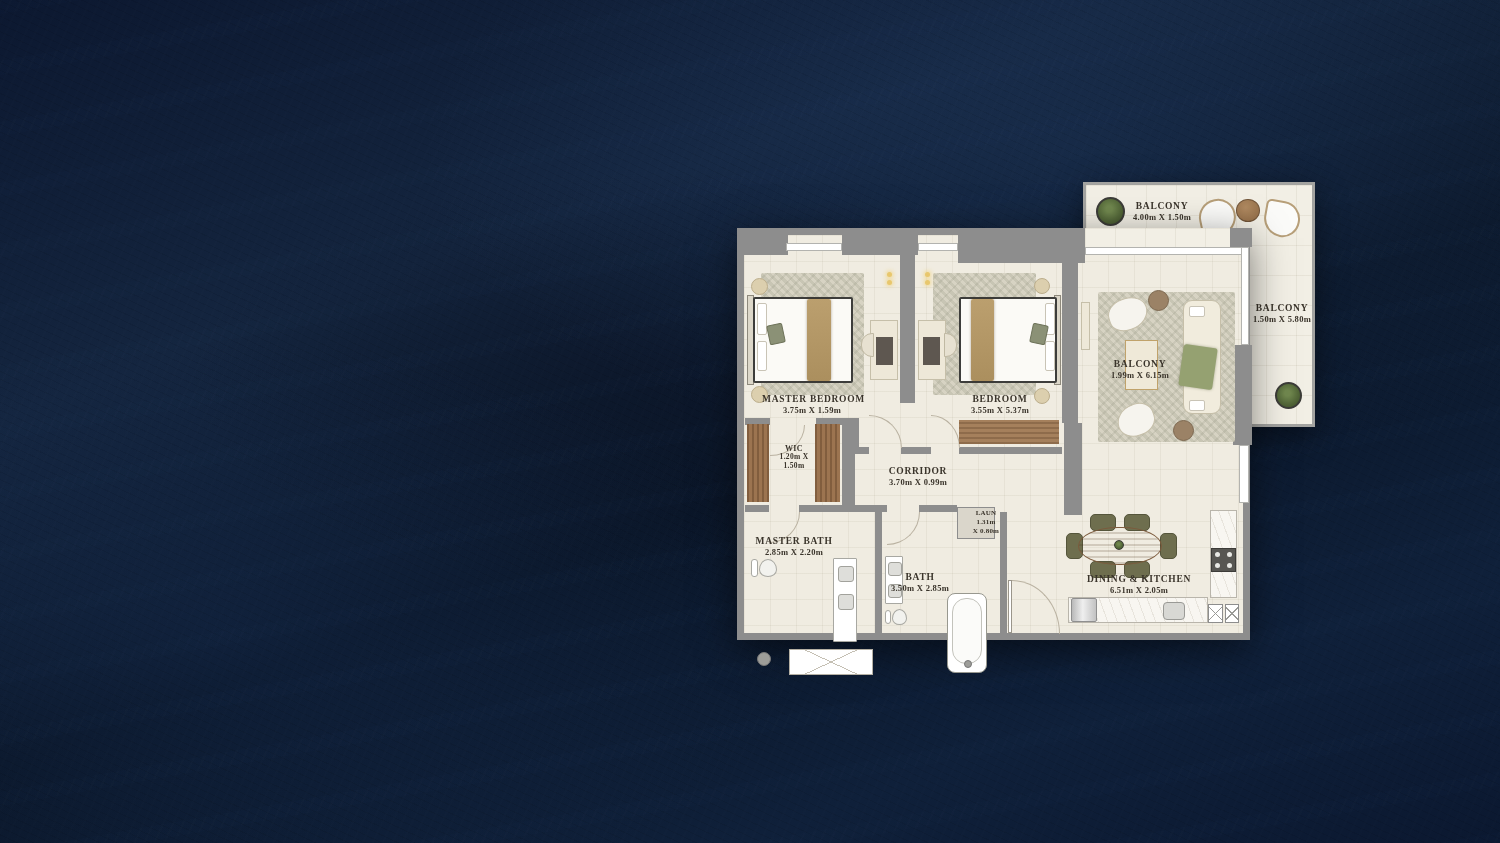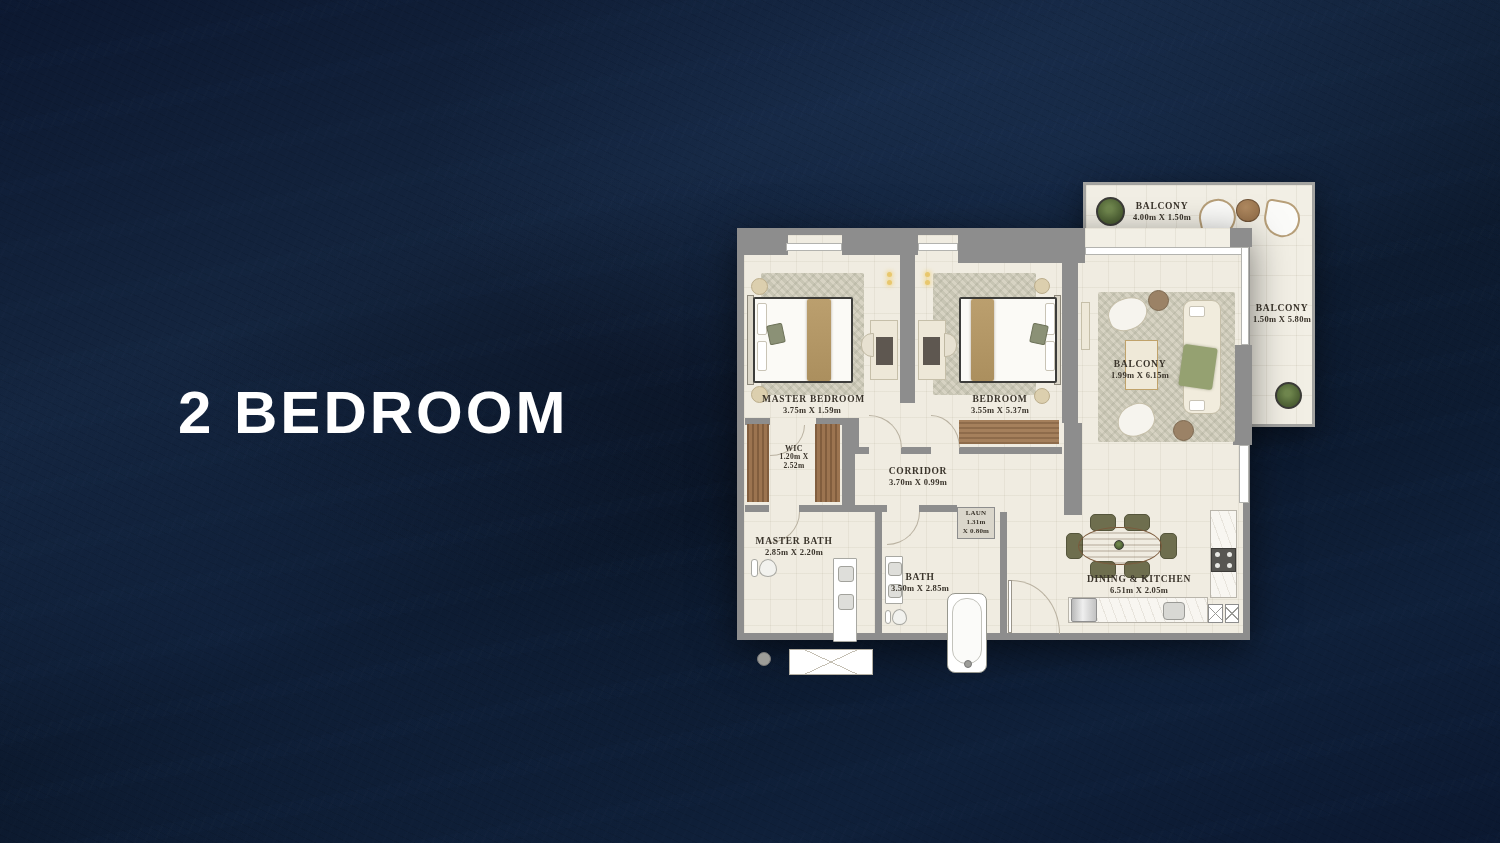--- a/index.html
+++ b/index.html
@@ -96,21 +96,20 @@
   .rl-s .rname{font-size:8px;letter-spacing:.4px;}
   .rl-s .rdims{font-size:7.5px;}
   .laun-lbl{font-size:7px;font-weight:700;line-height:1.3;letter-spacing:.2px;}
 </style>
 </head>
 <body>
 
 <div class="stage">
   <div class="texture"></div>
 
-  <div class="title">2 BEDROOM</div>
 
   <div class="plan">
 
     <div class="abs balcony" style="left:348px;top:4px;width:232px;height:245px;">
       <div class="abs plant" style="left:10px;top:12px;width:29px;height:29px;"></div>
       <div class="rl" style="left:16px;top:16px;width:120px;">
         <div class="rname">BALCONY</div>
         <div class="rdims">4.00m X 1.50m</div>
       </div>
       <div class="abs lounge" style="left:113px;top:14px;width:33px;height:33px;transform:rotate(-12deg);"></div>
@@ -218,21 +217,21 @@
       <div class="rl" style="left:353px;top:131px;width:100px;">
         <div class="rname">BALCONY</div>
         <div class="rdims">1.99m X 6.15m</div>
       </div>
 
       <div class="abs wood" style="left:10px;top:196px;width:22px;height:78px;"></div>
       <div class="abs wood" style="left:78px;top:196px;width:25px;height:78px;"></div>
       <div class="rl rl-s" style="left:17px;top:216px;width:80px;">
         <div class="rname">WIC</div>
         <div class="rdims">1.20m X</div>
-        <div class="rdims">2.52m</div>
+        <div class="rdims">1.50m</div>
       </div>
 
       <div class="rl" style="left:131px;top:238px;width:100px;">
         <div class="rname">CORRIDOR</div>
         <div class="rdims">3.70m X 0.99m</div>
       </div>
 
       <div class="abs fixture" style="left:14px;top:331px;width:7px;height:18px;"></div>
       <div class="abs bowl" style="left:22px;top:331px;width:18px;height:18px;"></div>
       <div class="abs fixture" style="left:96px;top:330px;width:24px;height:84px;border-radius:1px;"></div>
@@ -252,21 +251,21 @@
       <div class="abs bowl" style="left:155px;top:381px;width:15px;height:16px;"></div>
       <div class="abs tub" style="left:210px;top:365px;width:40px;height:80px;"></div>
       <div class="abs tubinner" style="left:215px;top:370px;width:30px;height:66px;"></div>
       <div class="abs showerhead" style="left:227px;top:432px;width:6px;height:6px;"></div>
       <div class="rl" style="left:143px;top:344px;width:80px;">
         <div class="rname">BATH</div>
         <div class="rdims">3.50m X 2.85m</div>
       </div>
 
       <div class="abs laun-box" style="left:220px;top:279px;width:38px;height:32px;"></div>
-      <div class="rl laun-lbl" style="left:220px;top:281px;width:38px;">
+      <div class="rl laun-lbl" style="left:230px;top:281px;width:38px;">
         <div style="font-weight:700;">LAUN</div>
         <div>1.31m</div>
         <div>X 0.80m</div>
       </div>
 
       <div class="abs dchair" style="left:353px;top:286px;width:24px;height:15px;"></div>
       <div class="abs dchair" style="left:387px;top:286px;width:24px;height:15px;"></div>
       <div class="abs dchair" style="left:353px;top:333px;width:24px;height:15px;"></div>
       <div class="abs dchair" style="left:387px;top:333px;width:24px;height:15px;"></div>
       <div class="abs dchair" style="left:329px;top:305px;width:15px;height:24px;"></div>

